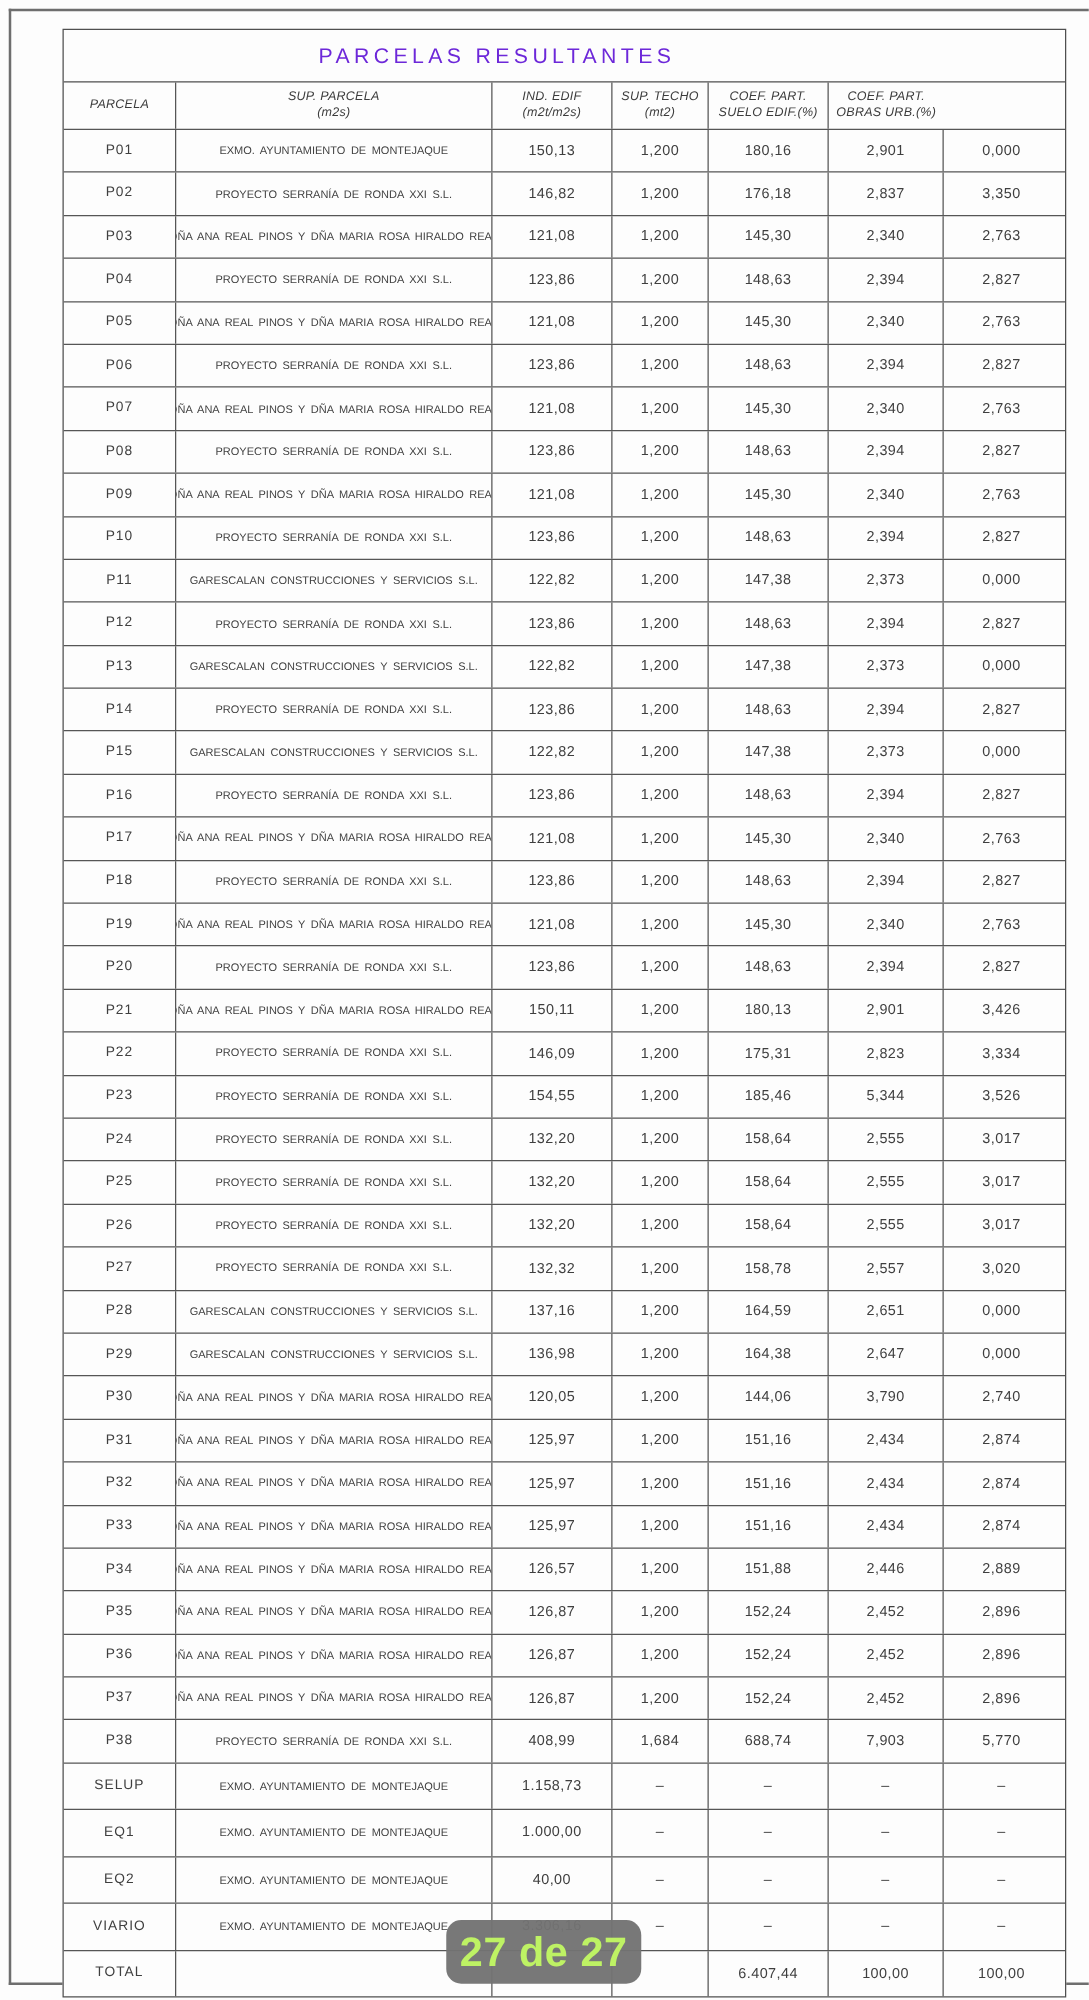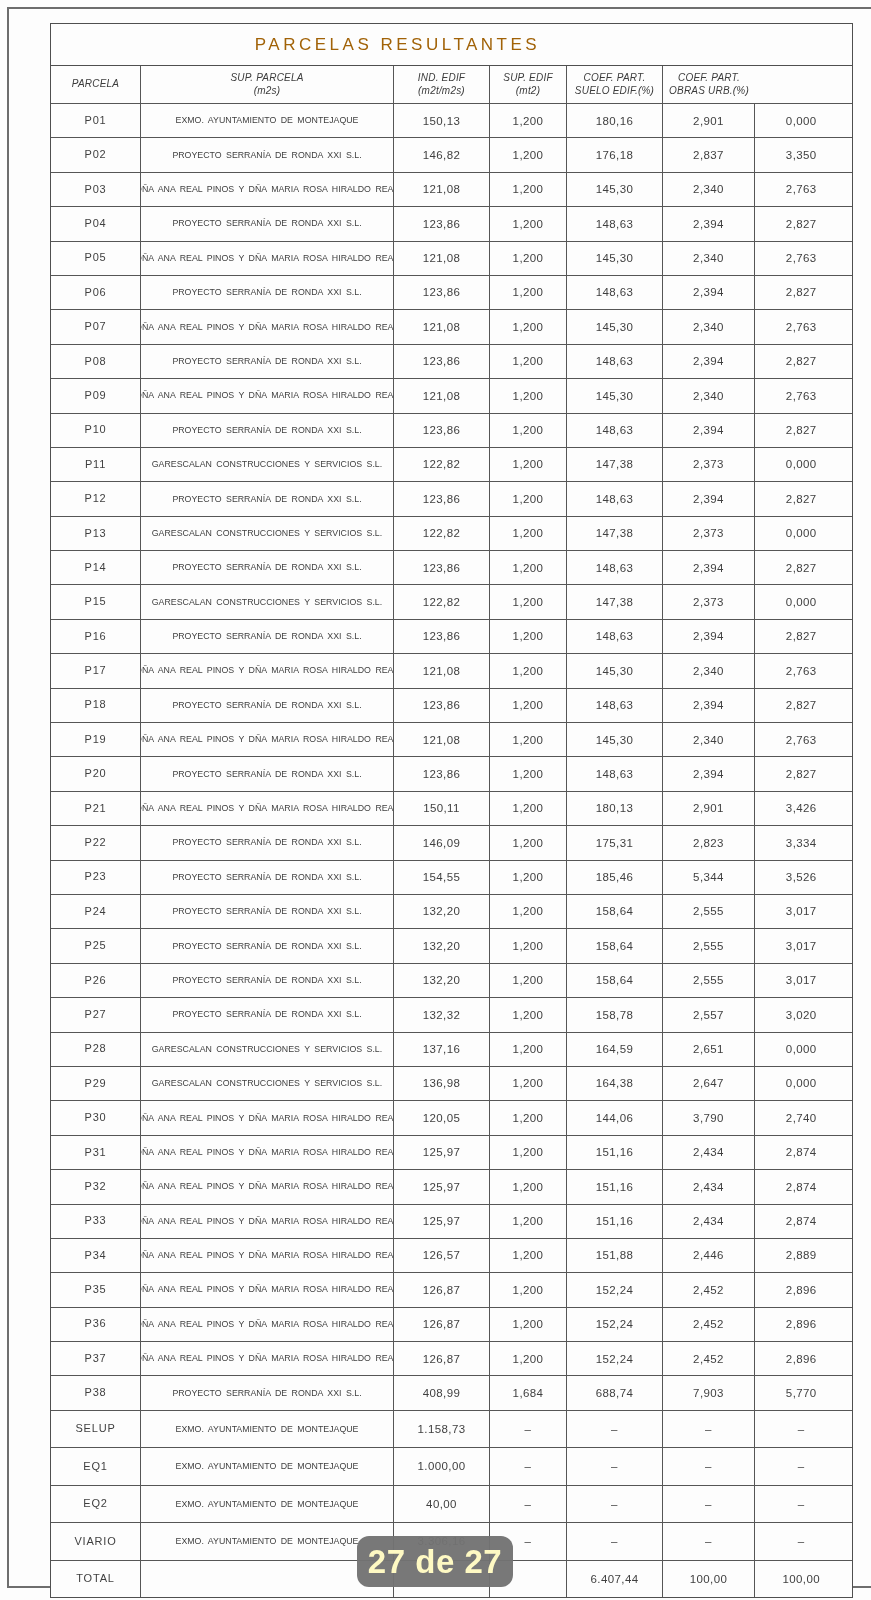--- a/index.html
+++ b/index.html
@@ -18,21 +18,21 @@
   .tbl{
     position:absolute;left:50px;top:23px;width:803px;
     border:1.5px solid #4f4f4f;box-sizing:border-box;
     background:#fdfdfd;
   }
   .title-row{
     height:41px;border-bottom:1.5px solid #4f4f4f;
     display:flex;align-items:center;justify-content:center;
   }
   .title-row span{
-    font-size:17px;letter-spacing:3.5px;color:#a16207;
+    font-size:17px;letter-spacing:3.5px;color:#6d28d9;
     transform:translateX(-54px);white-space:nowrap;
   }
   .grid-row{
     display:grid;
     grid-template-columns:90px 253px 96px 77px 96px 92px 92.5px;
     border-bottom:1px solid #565656;
   }
   .grid-row:last-child{border-bottom:none;}
   .hdr{height:37px;font-style:italic;}
   .r{height:33.4px;}
@@ -48,21 +48,21 @@
   .c-parcela{font-size:11px;letter-spacing:0.8px;}
   .c-prop{font-size:8.8px;letter-spacing:0px;word-spacing:2px;white-space:nowrap;}
   .c-num{font-size:11.5px;letter-spacing:0.4px;}
   .badge{
     position:absolute;left:357px;top:1536px;width:156px;height:51px;
     background:rgba(115,115,115,0.96);border-radius:12px;
     display:flex;align-items:center;justify-content:center;
     z-index:5;
   }
   .badge span{
-    color:#fef9c3;font-size:33px;font-weight:bold;letter-spacing:0.5px;
+    color:#bef264;font-size:33px;font-weight:bold;letter-spacing:0.5px;
     font-family:"Liberation Sans", sans-serif;
   }
 </style>
 </head>
 <body>
 
 <div class="frame"></div>
 
 <div class="tbl">
   <div class="title-row">
@@ -76,21 +76,21 @@
     </div>
     <div class="cell">
       <span class="l1">SUP. PARCELA</span>
       <span class="l2">(m2s)</span>
     </div>
     <div class="cell">
       <span class="l1">IND. EDIF</span>
       <span class="l2">(m2t/m2s)</span>
     </div>
     <div class="cell">
-      <span class="l1">SUP. EDIF</span>
+      <span class="l1">SUP. TECHO</span>
       <span class="l2">(mt2)</span>
     </div>
     <div class="cell">
       <span class="l1">COEF. PART.</span>
       <span class="l2">SUELO EDIF.(%)</span>
     </div>
     <div class="cell">
       <span class="l1">COEF. PART.</span>
       <span class="l2">OBRAS URB.(%)</span>
     </div>

